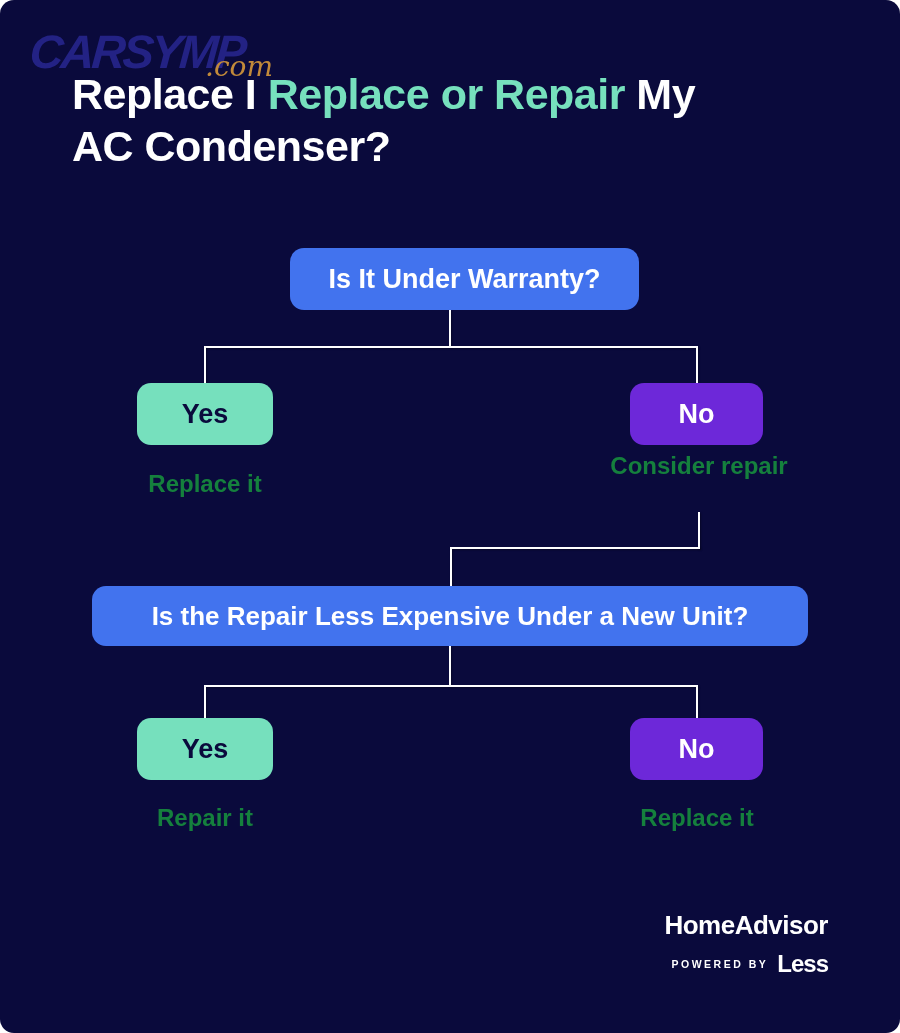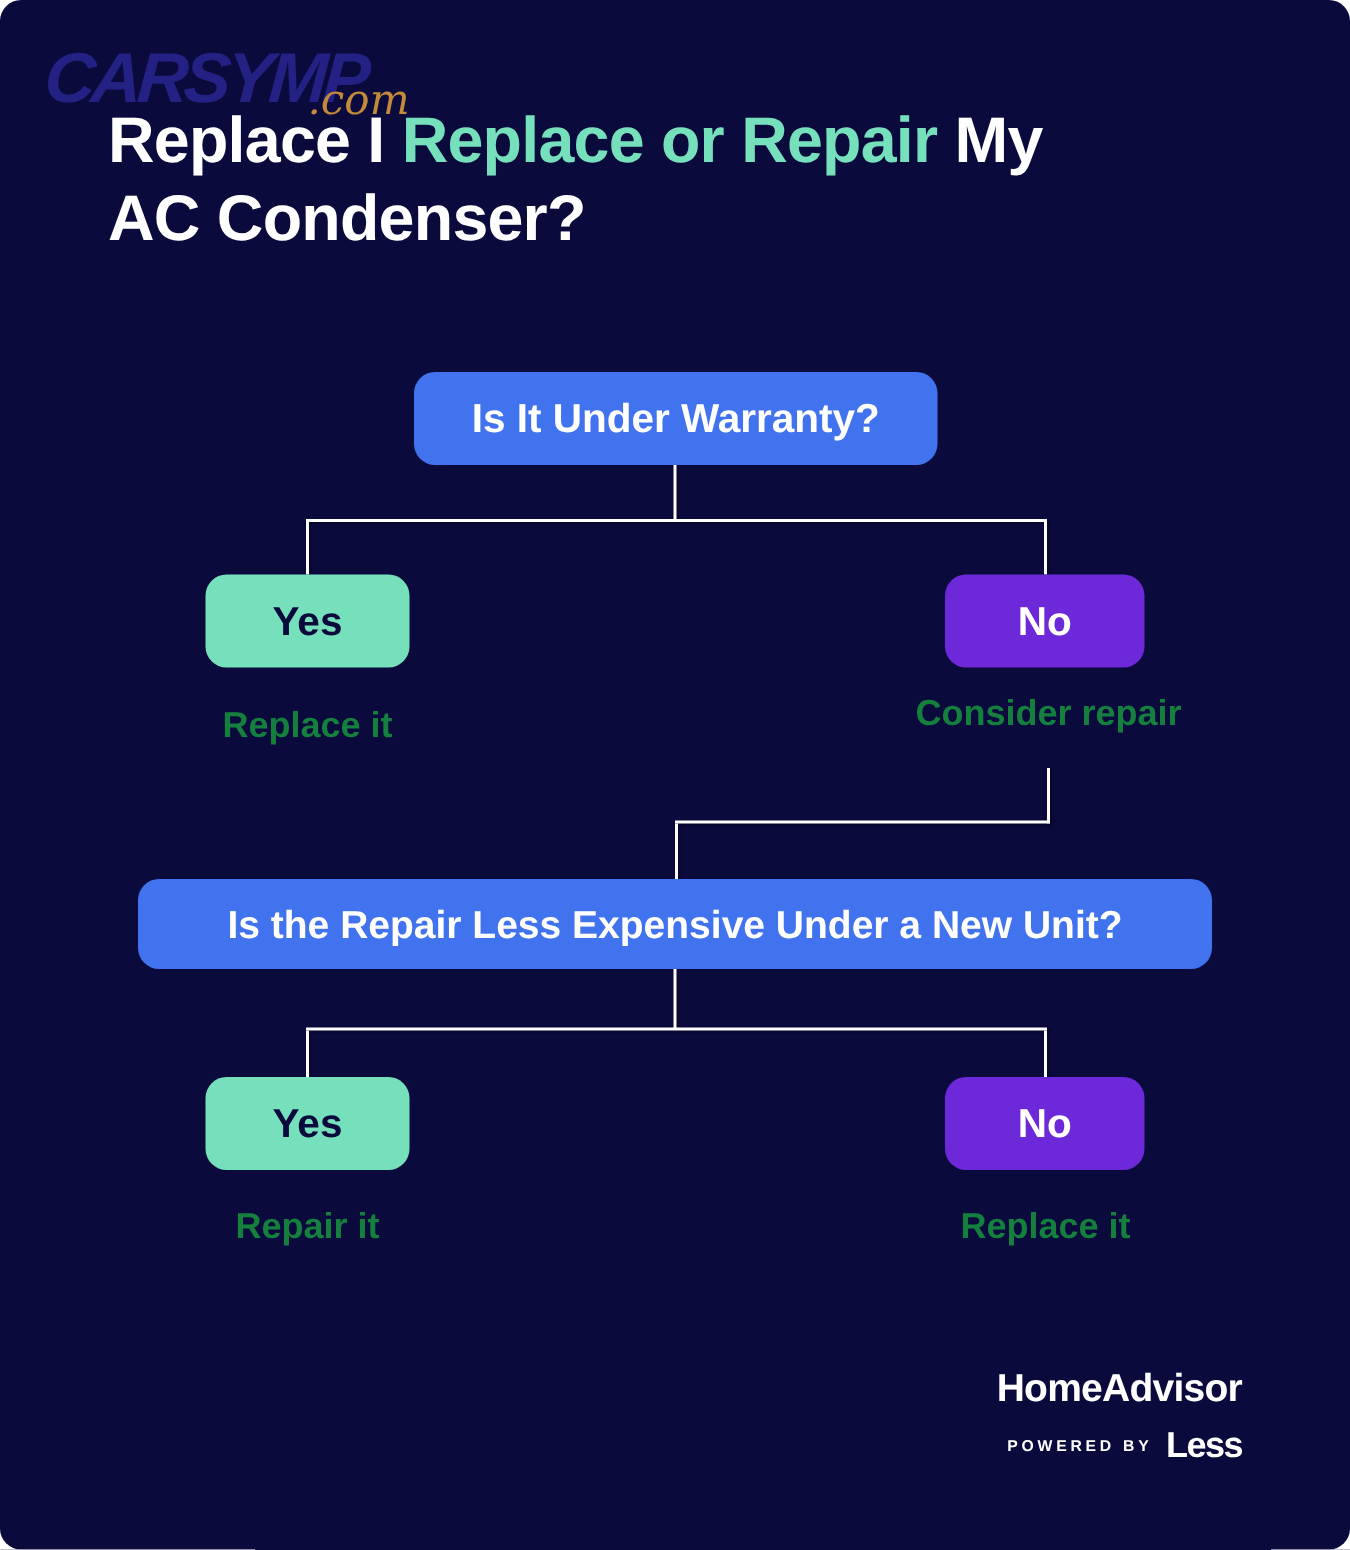--- a/index.html
+++ b/index.html
@@ -87,29 +87,29 @@
   .result {
     position: absolute;
     transform: translateX(-50%);
     color: #15803d;
     font-size: 24px;
     font-weight: bold;
     white-space: nowrap;
   }
 
   
-  .q1 { left: 276px; top: 248px; width: 349px; height: 62px; }
+  .q1 { left: 290px; top: 248px; width: 349px; height: 62px; }
   .v1  { left: 449px; top: 310px; width: 2px; height: 37px; }
   .h1  { left: 204px; top: 346px; width: 494px; height: 2px; }
   .v1l { left: 204px; top: 347px; width: 2px; height: 36px; }
   .v1r { left: 696px; top: 347px; width: 2px; height: 36px; }
   .yes1 { left: 137px; top: 383px; width: 136px; height: 62px; }
   .no1  { left: 630px; top: 383px; width: 133px; height: 62px; }
   .res1l { left: 205px; top: 470px; }
-  .res1r { left: 699px; top: 462px; }
+  .res1r { left: 699px; top: 452px; }
 
   .v2a { left: 698px; top: 512px; width: 2px; height: 37px; }
   .h2  { left: 450px; top: 547px; width: 250px; height: 2px; }
   .v2b { left: 450px; top: 549px; width: 2px; height: 37px; }
 
   .q2 { left: 92px; top: 586px; width: 716px; height: 60px; font-size: 26px; }
   .v3  { left: 449px; top: 646px; width: 2px; height: 40px; }
   .h3  { left: 204px; top: 685px; width: 494px; height: 2px; }
   .v3l { left: 204px; top: 687px; width: 2px; height: 31px; }
   .v3r { left: 696px; top: 687px; width: 2px; height: 31px; }

